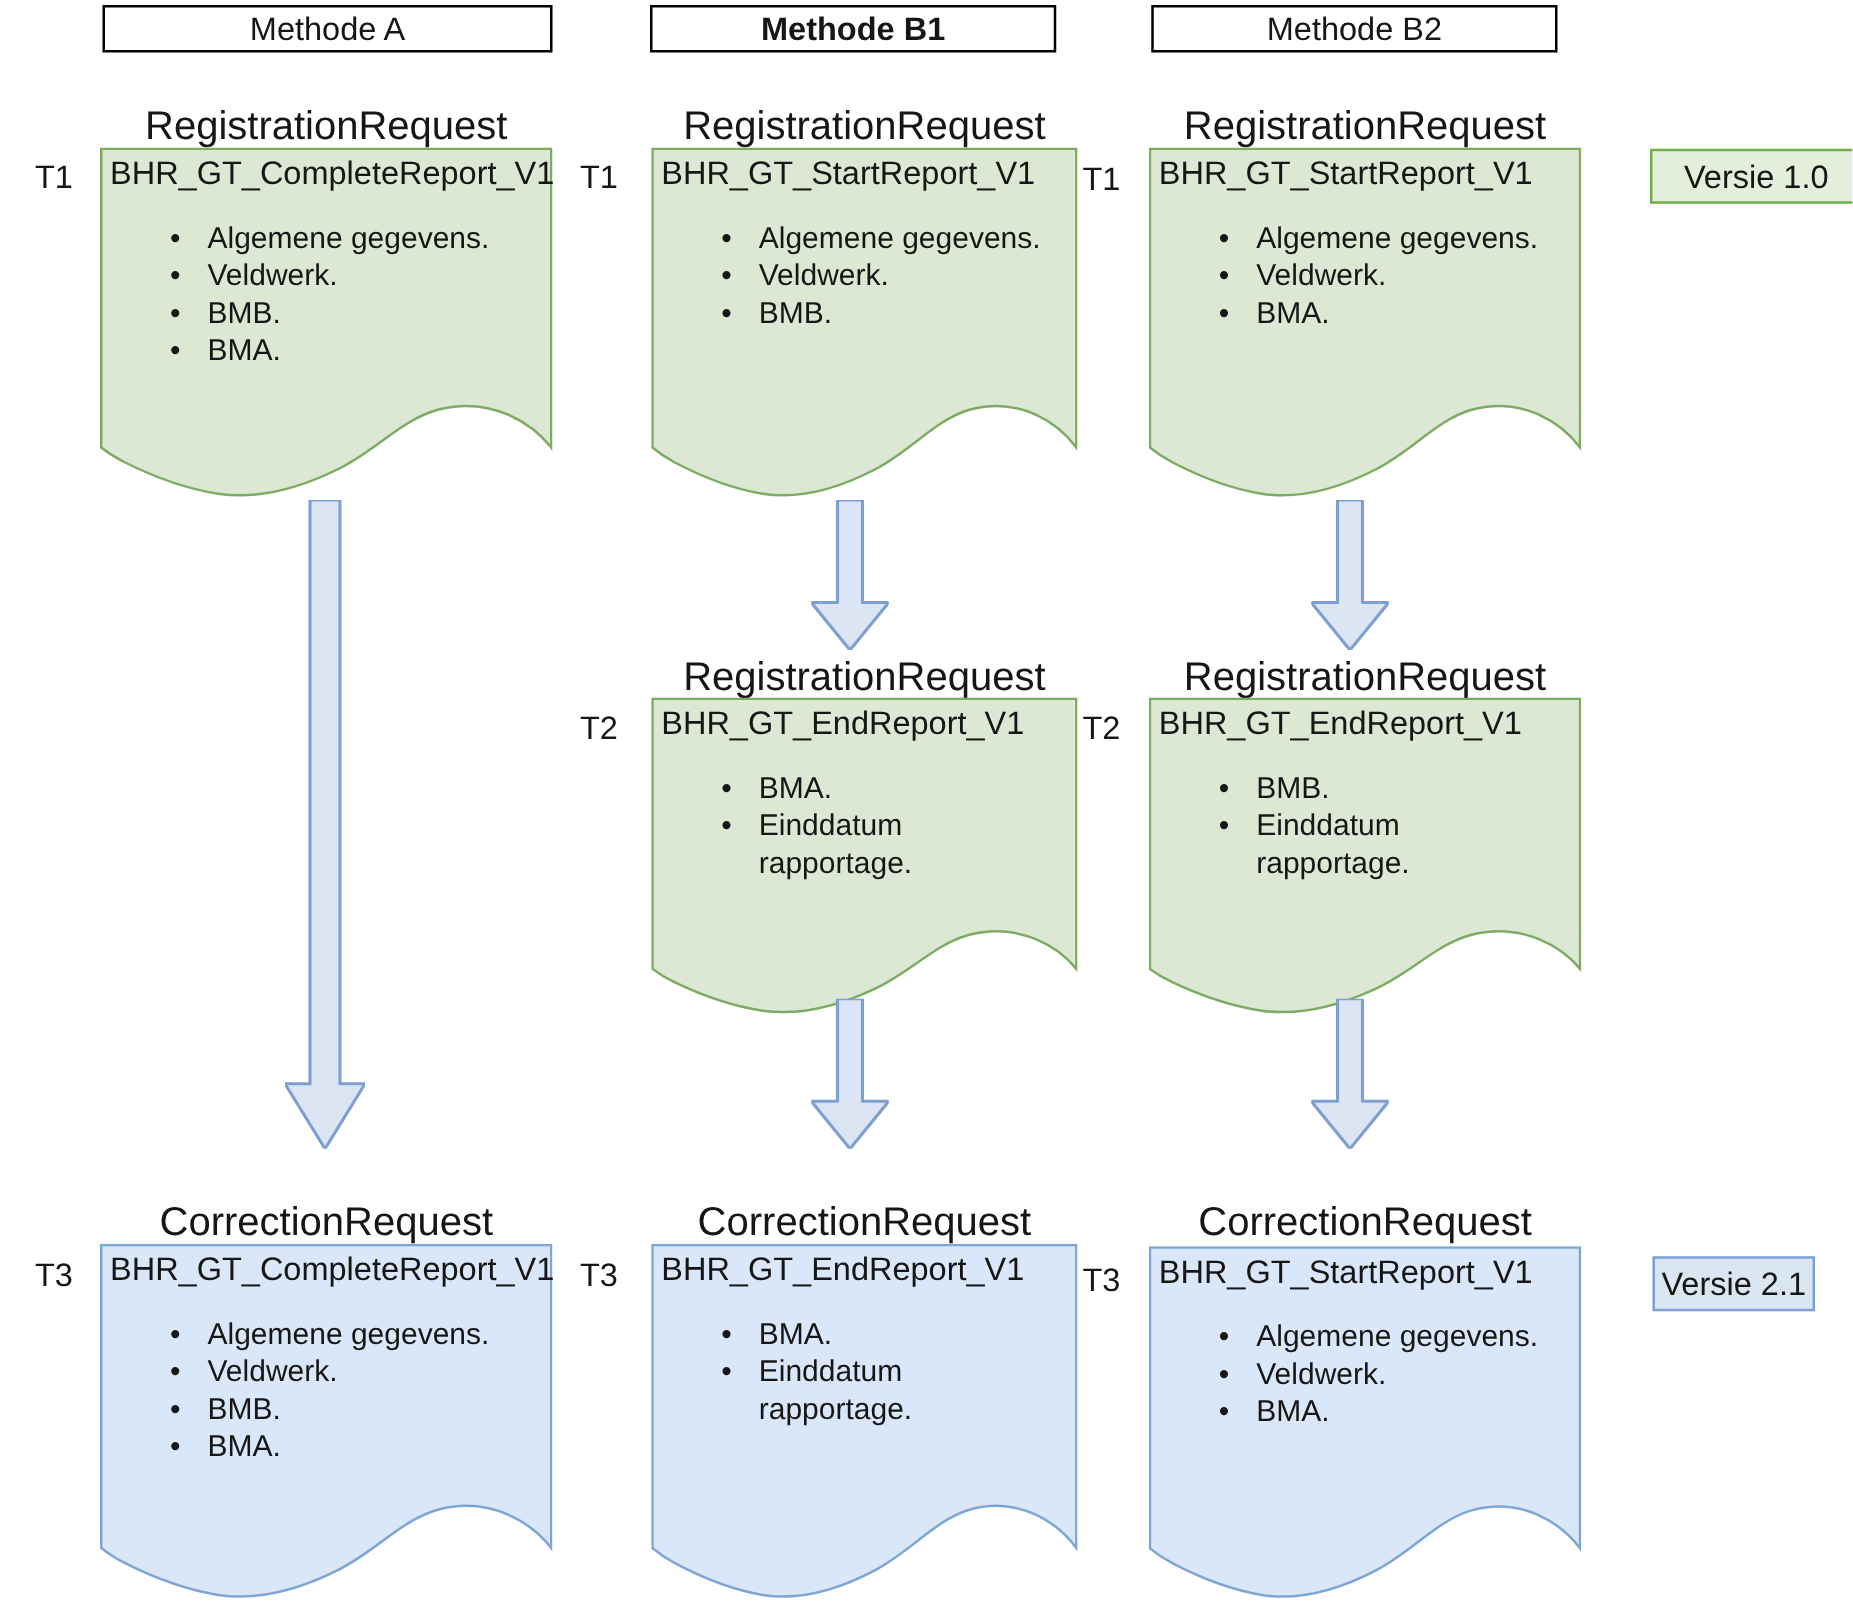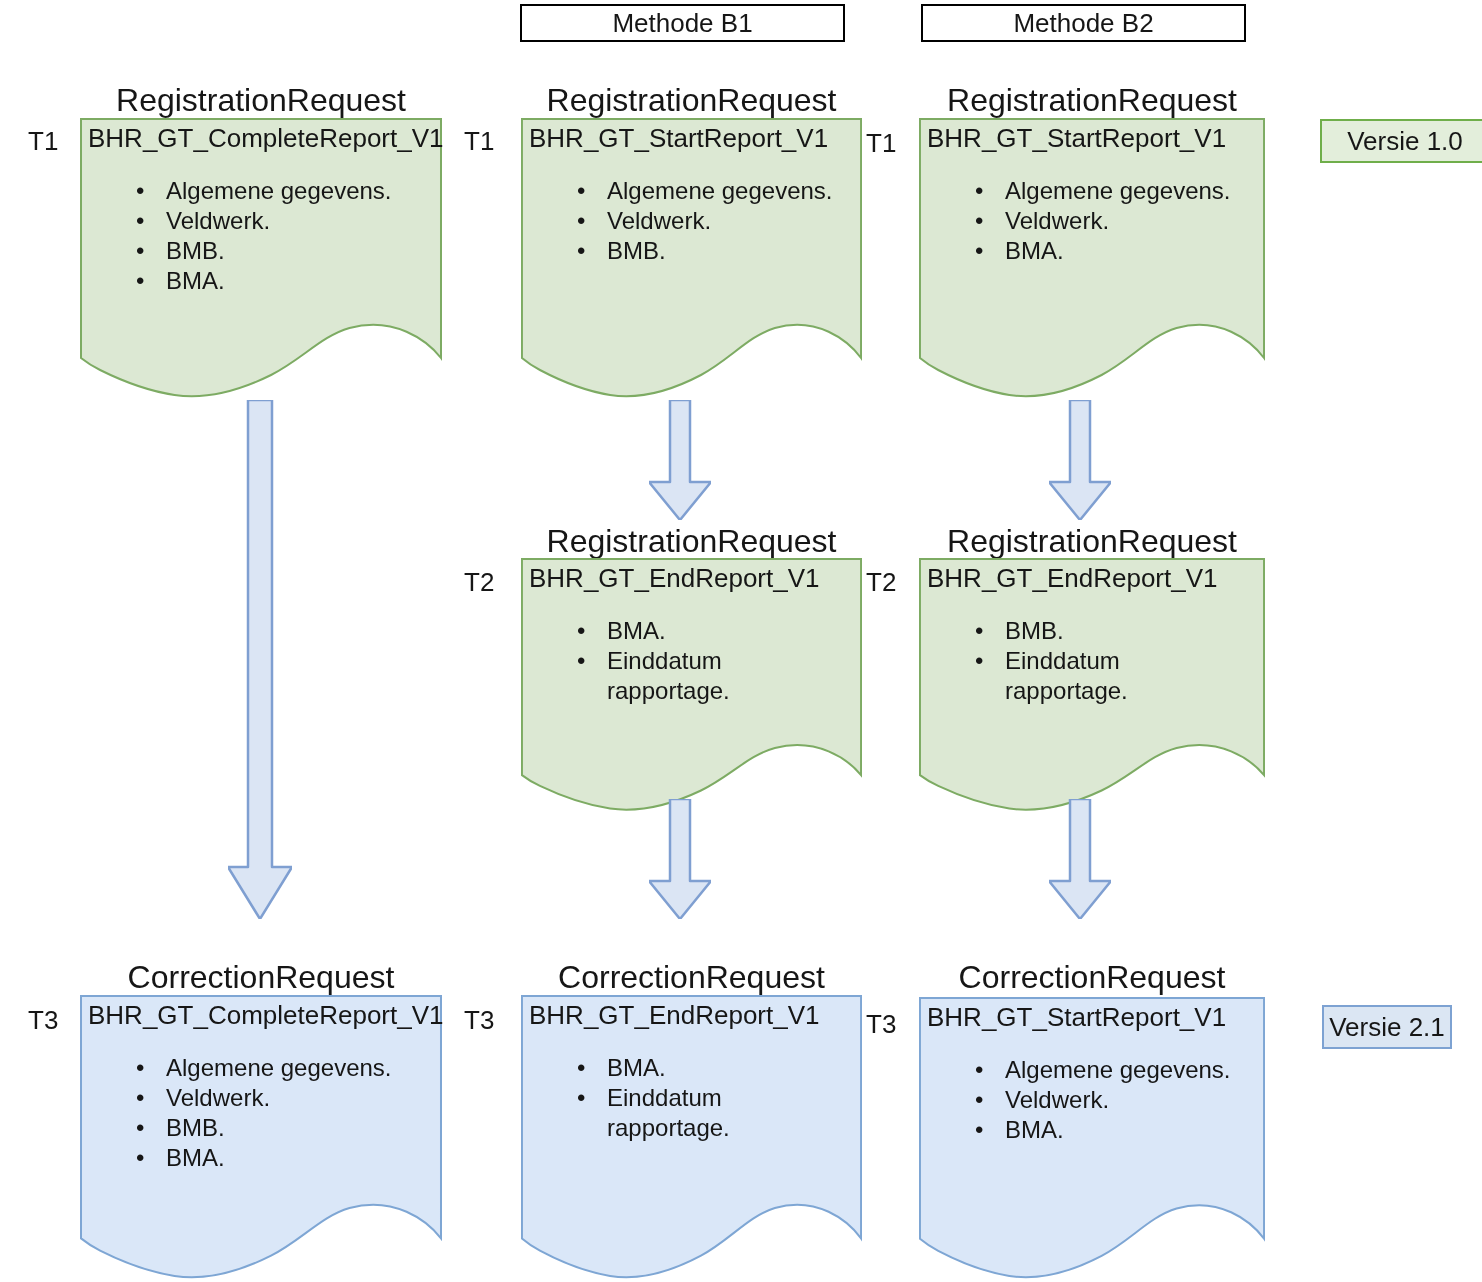--- a/index.html
+++ b/index.html
@@ -52,21 +52,22 @@
     font-size:26px; line-height:40px; text-align:center;
   }
   .badge.green{ background:var(--badge-green-fill); border:2px solid var(--badge-green-stroke); }
   .badge.blue{  background:var(--badge-blue-fill);  border:2px solid var(--badge-blue-stroke); }
 </style>
 </head>
 <body>
 
 <div class="canvas">
 
-  <div class="hdr" style="left:520px; top:4px; width:325px;"><span>Methode B1</span></div>
+  <div class="hdr" style="left:82px; top:4px; width:360px;"><span>Methode A</span></div>
+  <div class="hdr" style="left:520px; top:4px; width:325px;font-weight:bold;"><span>Methode B1</span></div>
   <div class="hdr" style="left:921px; top:4px; width:325px;"><span>Methode B2</span></div>
 
   <div class="reqlabel" style="left:80px;  top:86px; width:362px;">RegistrationRequest</div>
   <div class="reqlabel" style="left:521px; top:86px; width:341px;">RegistrationRequest</div>
   <div class="reqlabel" style="left:919px; top:86px; width:346px;">RegistrationRequest</div>
 
   <div class="tlabel" style="left:28px;  top:127px;">T1</div>
   <div class="tlabel" style="left:464px; top:127px;">T1</div>
   <div class="tlabel" style="left:866px; top:129px;">T1</div>
 

